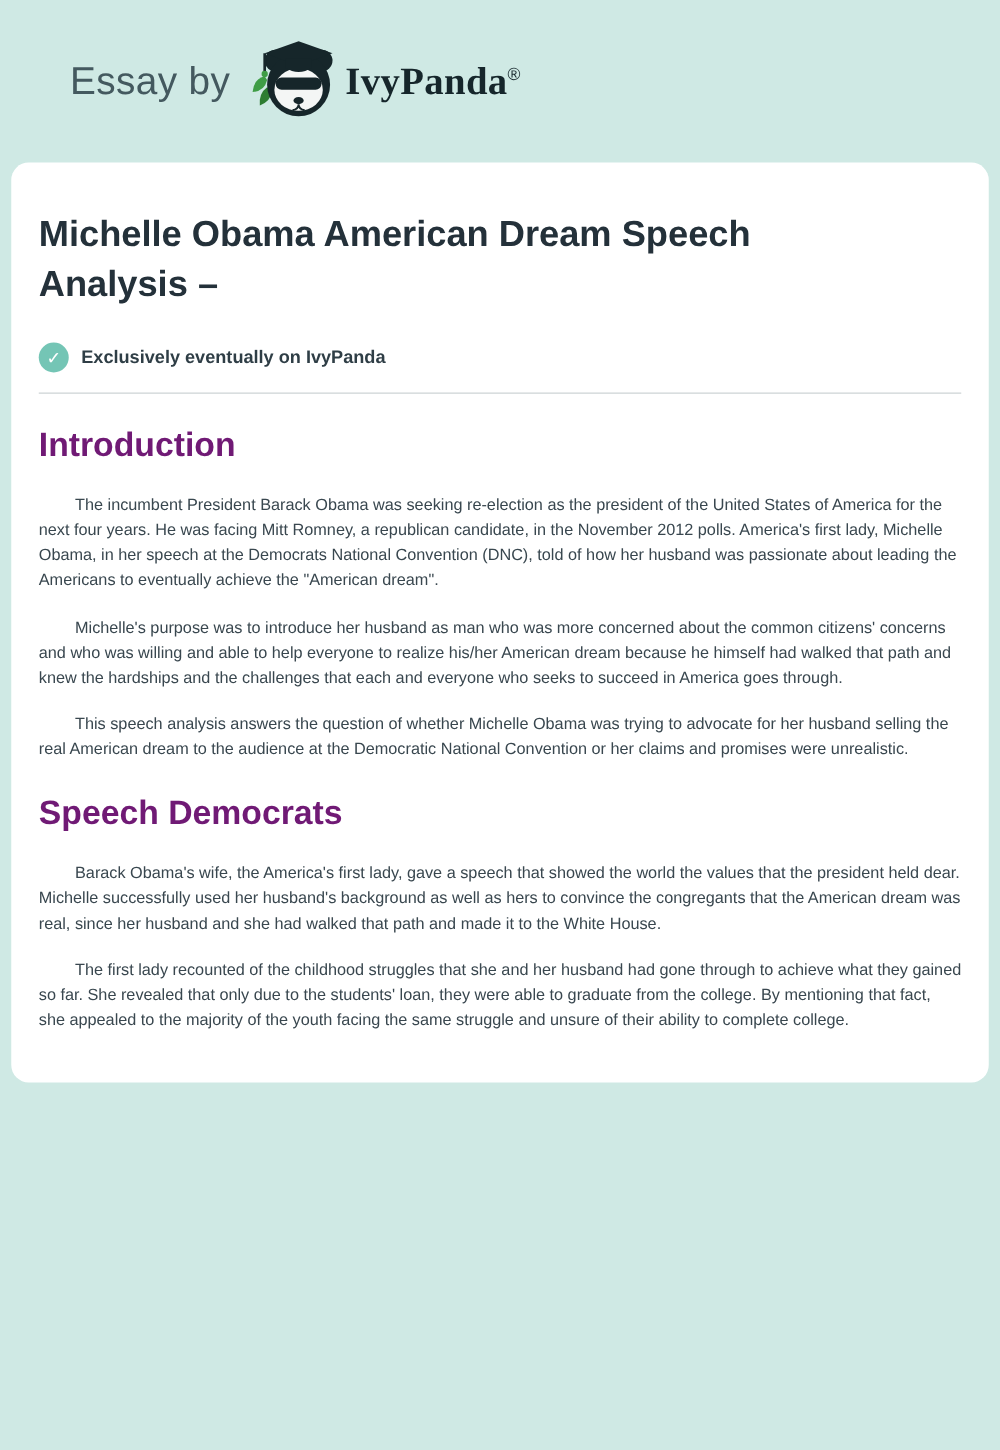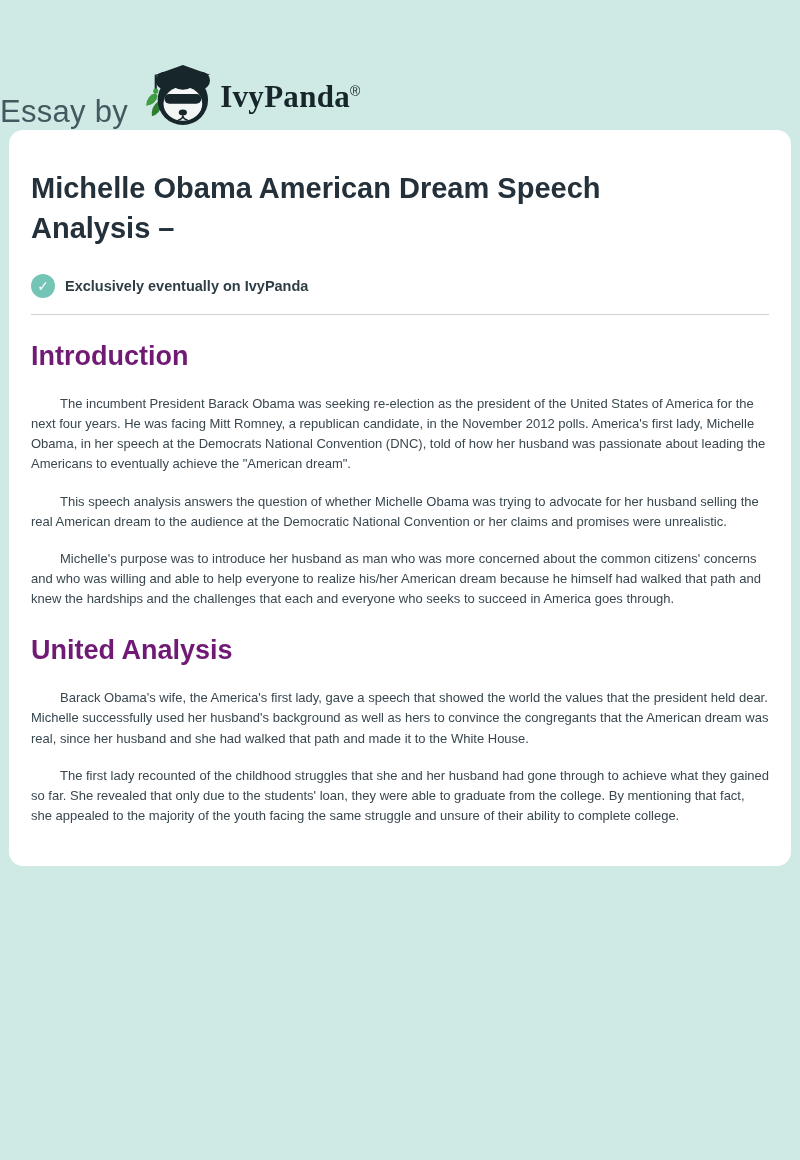--- a/index.html
+++ b/index.html
@@ -9,21 +9,22 @@
     background: #cfe9e4;
     font-family: "Liberation Sans", "DejaVu Sans", sans-serif;
     overflow: hidden;
   }
   .page { width: 800px; height: 1160px; background: #cfe9e4; }
 
   
   .header {
     height: 130px;
     display: flex;
-    align-items: flex-end;
+    align-items: center;
+    padding-left: 56px;
     gap: 16px;
   }
   .essay-by {
     font-size: 31px;
     color: #44595f;
     letter-spacing: 0.3px;
   }
   .logo-wrap { display: flex; align-items: center; gap: 6px; }
   .brand {
     font-family: "Liberation Serif", "DejaVu Serif", serif;
@@ -142,25 +143,25 @@
     <div class="availability">
       <span class="check-badge">✓</span>
       <span class="availability-label">Exclusively eventually on IvyPanda</span>
     </div>
 
     <hr class="divider">
 
     <section>
       <h2 class="section-heading">Introduction</h2>
       <p class="para">The incumbent President Barack Obama was seeking re-election as the president of the United States of America for the next four years. He was facing Mitt Romney, a republican candidate, in the November 2012 polls. America's first lady, Michelle Obama, in her speech at the Democrats National Convention (DNC), told of how her husband was passionate about leading the Americans to eventually achieve the "American dream".</p>
+      <p class="para">Michelle's purpose was to introduce her husband as man who was more concerned about the common citizens' concerns and who was willing and able to help everyone to realize his/her American dream because he himself had walked that path and knew the hardships and the challenges that each and everyone who seeks to succeed in America goes through.</p>
       <p class="para">This speech analysis answers the question of whether Michelle Obama was trying to advocate for her husband selling the real American dream to the audience at the Democratic National Convention or her claims and promises were unrealistic.</p>
-      <p class="para">Michelle's purpose was to introduce her husband as man who was more concerned about the common citizens' concerns and who was willing and able to help everyone to realize his/her American dream because he himself had walked that path and knew the hardships and the challenges that each and everyone who seeks to succeed in America goes through.</p>
     </section>
 
     <section>
-      <h2 class="section-heading">United Analysis</h2>
+      <h2 class="section-heading">Speech Democrats</h2>
       <p class="para">Barack Obama's wife, the America's first lady, gave a speech that showed the world the values that the president held dear. Michelle successfully used her husband's background as well as hers to convince the congregants that the American dream was real, since her husband and she had walked that path and made it to the White House.</p>
       <p class="para">The first lady recounted of the childhood struggles that she and her husband had gone through to achieve what they gained so far. She revealed that only due to the students' loan, they were able to graduate from the college. By mentioning that fact, she appealed to the majority of the youth facing the same struggle and unsure of their ability to complete college.</p>
     </section>
 
   </div>
 
 </div>
 
 </body></html>

